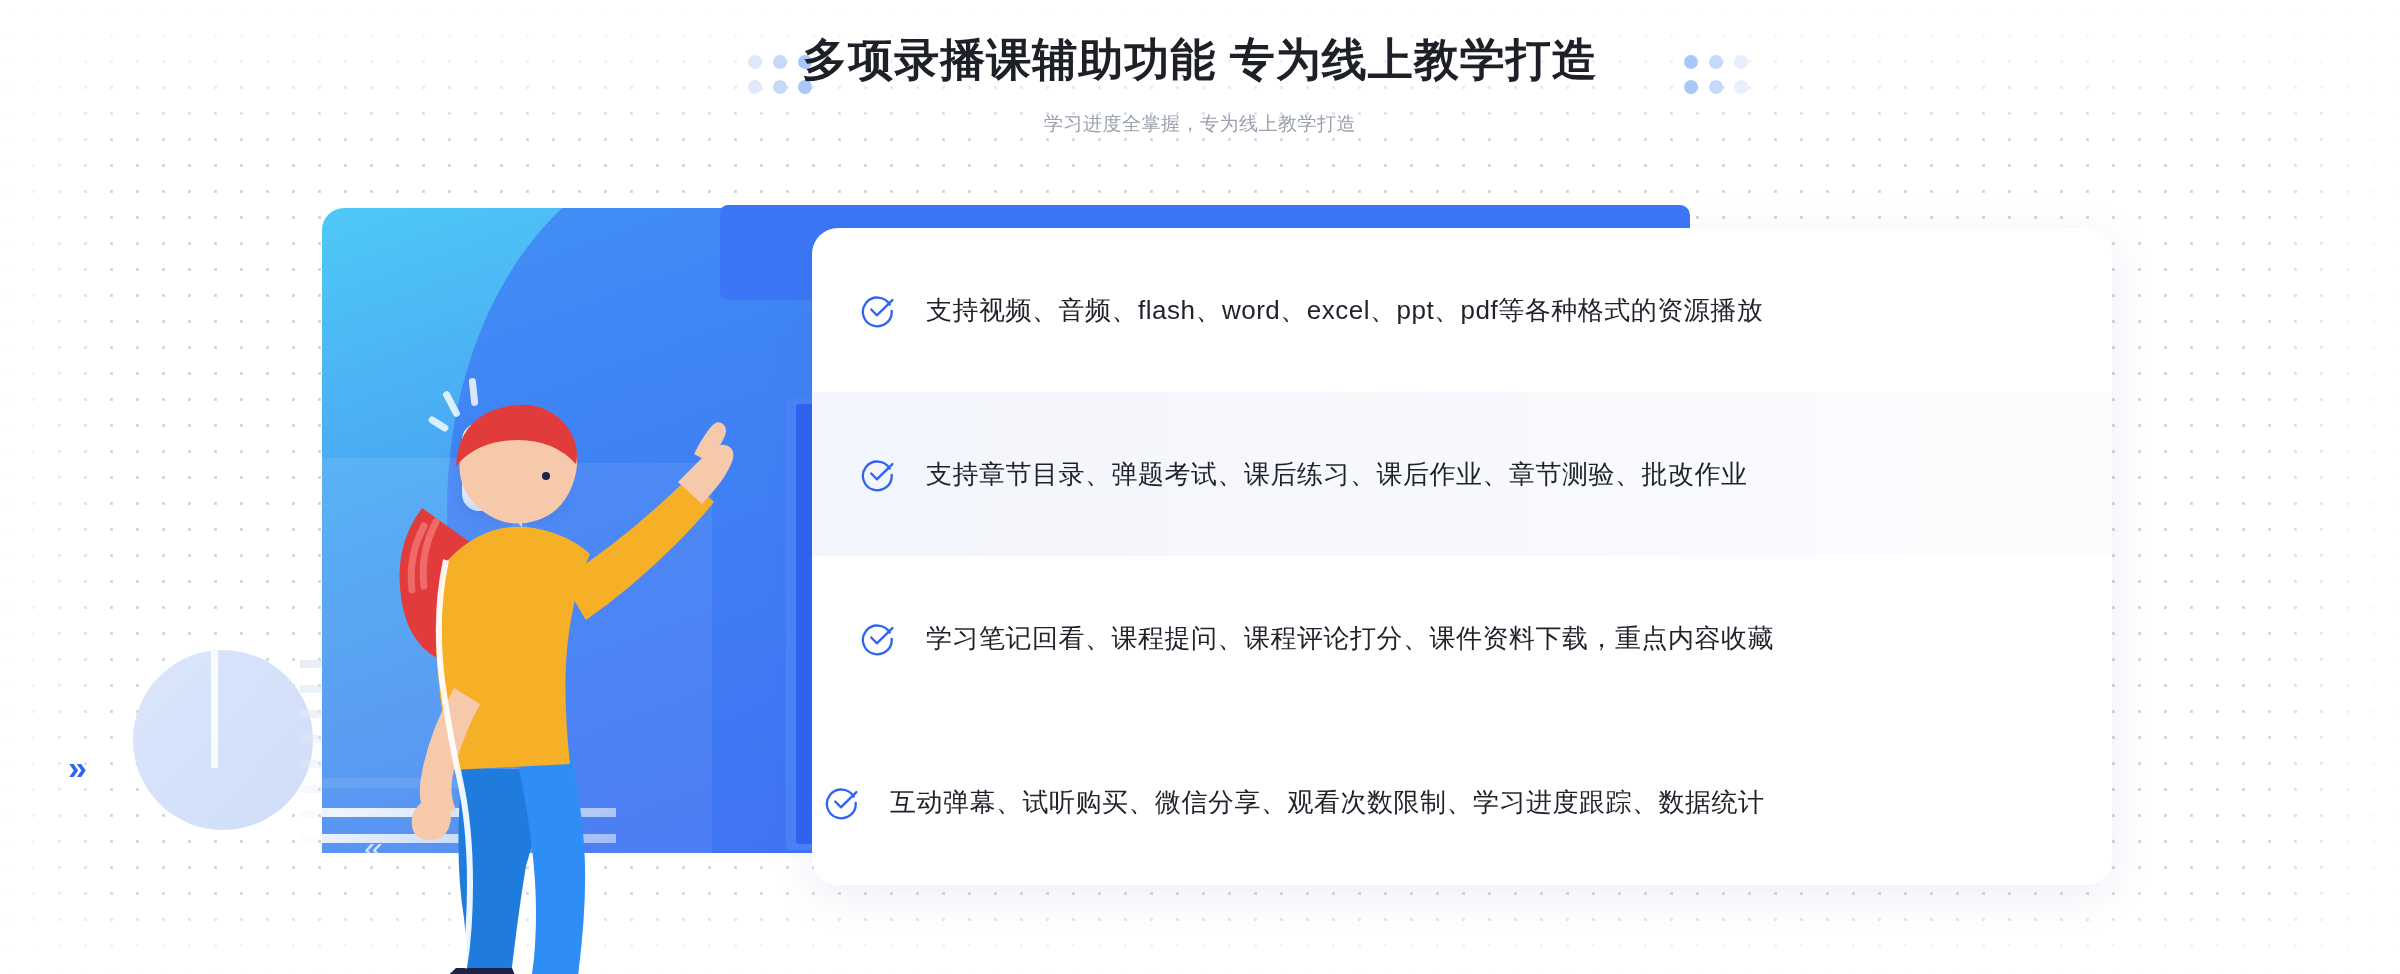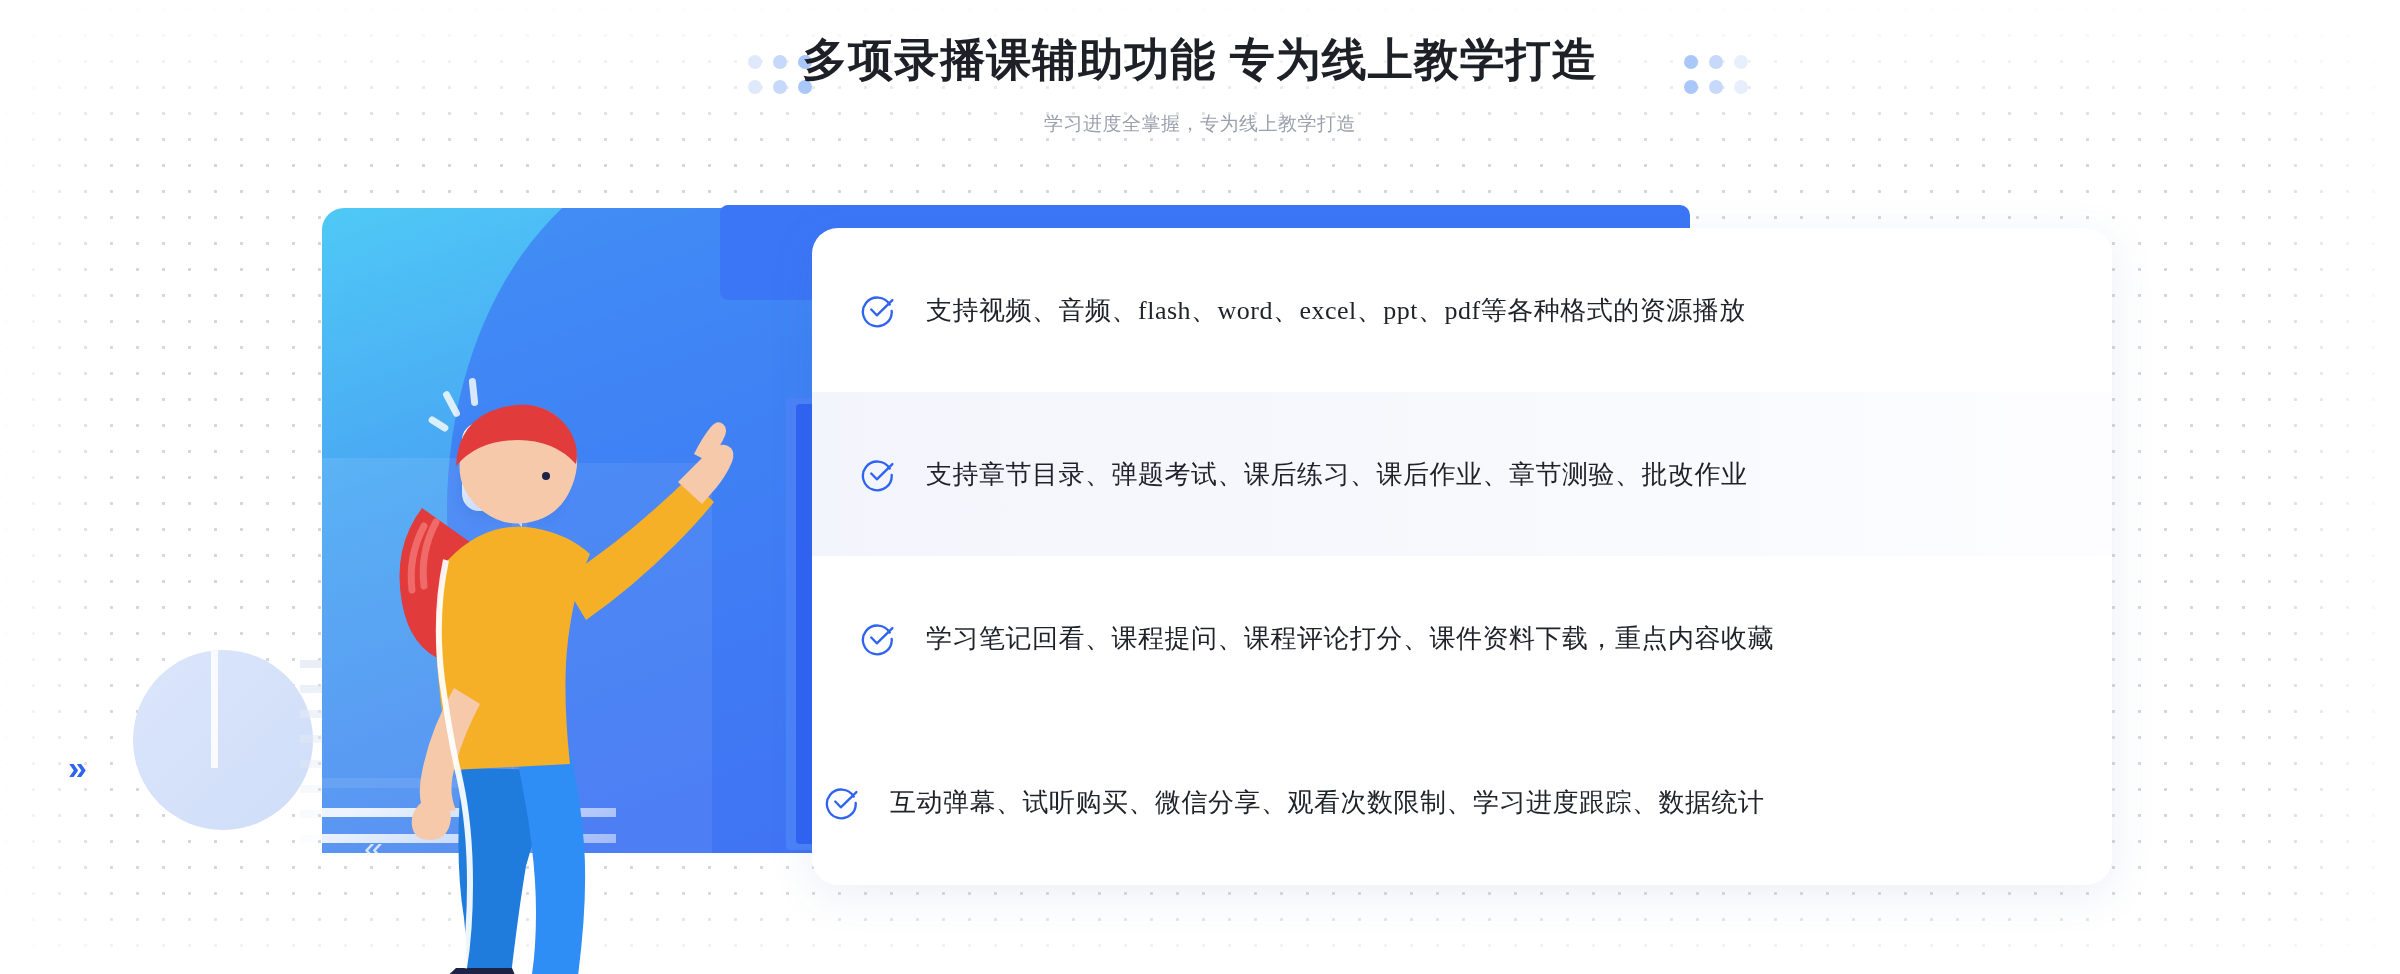--- a/index.html
+++ b/index.html
@@ -136,21 +136,21 @@
     box-shadow:0 10px 45px rgba(70,95,160,.10);
     overflow:hidden;
   }
   .row{
     position:absolute; left:0; width:100%; height:164px;
     display:flex; align-items:center; padding-left:48px;
   }
   .row.highlight{ background:linear-gradient(90deg,#f3f5fc 0%,#f7f9fd 55%,#fdfdff 100%); }
   .check-icon{ flex:0 0 auto; width:36px; height:36px; margin-right:30px; }
   .row-text{
-    font-size:26px; color:#1f2229; letter-spacing:.5px; white-space:nowrap;font-family:Liberation Serif, serif;
+    font-size:26px; color:#1f2229; letter-spacing:.5px; white-space:nowrap;
   }
 
   
   .circle-dec{
     position:absolute; left:133px; top:650px; width:180px; height:180px;
     border-radius:50%;
     background:linear-gradient(135deg,#dbe6fb,#cfddf8);
     overflow:hidden;
   }
   .circle-dec .stripes{

